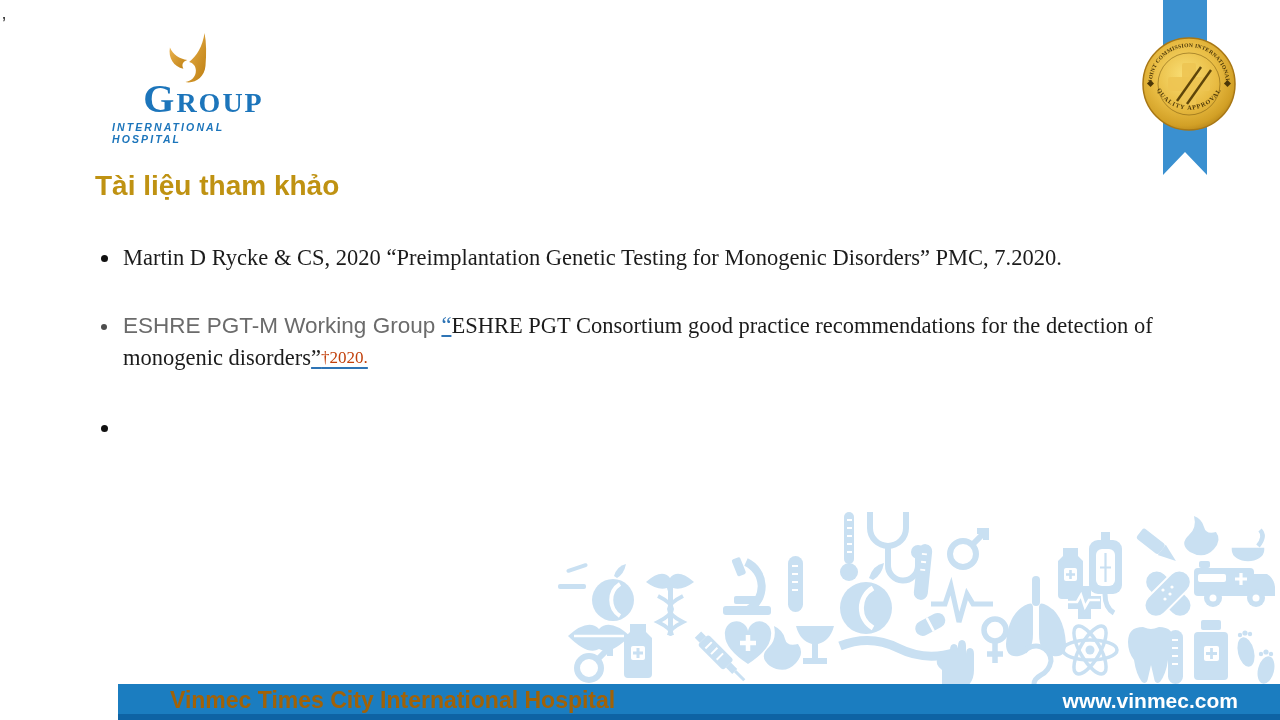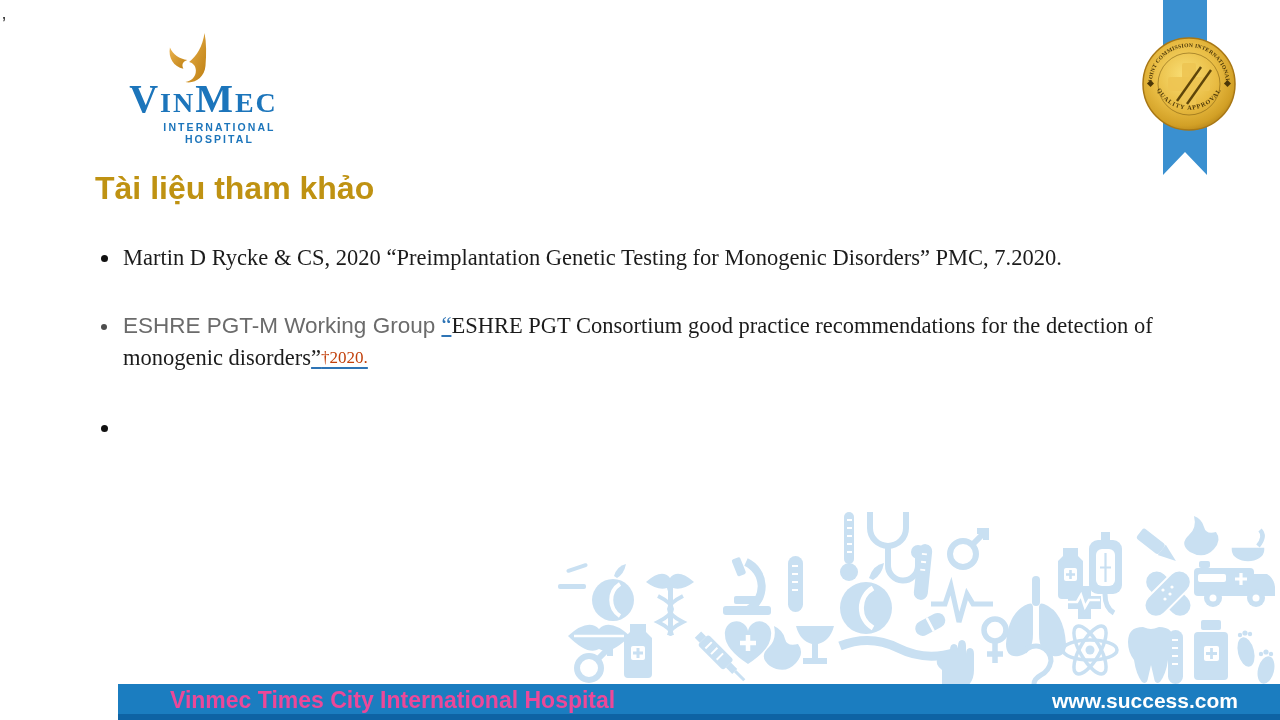--- a/index.html
+++ b/index.html
@@ -11,31 +11,31 @@
 
   
   .logo{position:absolute;left:112px;top:33px;width:180px;}
   .bird{position:absolute;left:56px;top:0;width:50px;height:54px;}
   .brand{
     position:absolute;left:4px;top:46px;width:175px;text-align:center;
     font-family:"Liberation Serif",serif;font-variant:small-caps;
     font-weight:600;font-size:40px;letter-spacing:2px;color:#1C75BB;line-height:40px;
   }
   .logo-sub{
-    position:absolute;left:20px;top:88px;width:175px;text-align:center;
-    font-size:10.5px;font-weight:bold;letter-spacing:2.1px;color:#1C75BB;
+    position:absolute;left:0;top:88px;width:175px;text-align:left;
+    font-size:10.5px;font-weight:bold;letter-spacing:2.1px;color:#1C75BB;font-style:italic;
   }
 
   
   .badge{position:absolute;left:1140px;top:0;width:110px;height:190px;}
 
   
   .page-title{
     position:absolute;left:95px;top:170px;
-    font-size:32px;font-weight:bold;color:#BF9212;
+    font-size:28px;font-weight:bold;color:#BF9212;
   }
 
   
   .refs{position:absolute;left:100px;top:242px;width:1085px;}
   .ref-item{
     position:relative;padding-left:23px;margin-bottom:36px;
     font-family:"Liberation Serif",serif;font-size:22.5px;line-height:32px;color:#1b1b1b;
   }
   .ref-item .dot{
     position:absolute;left:1px;top:13px;width:7px;height:7px;
@@ -52,21 +52,21 @@
   .link-suffix .close-q{color:#1f1f1f;}
   .link-suffix .ref-num{color:#c2410c;font-size:17px;position:relative;top:-2px;}
 
   
   .wm{position:absolute;left:558px;top:508px;width:722px;height:176px;}
 
   
   .footer-bar{position:absolute;left:118px;top:684px;width:1162px;height:30px;background:#1B7DC0;}
   .footer-strip{position:absolute;left:118px;top:714px;width:1162px;height:6px;background:#0E63A4;}
   .footer-left{
-    position:absolute;left:170px;top:687px;color:#ec4899;
+    position:absolute;left:170px;top:687px;color:#a16207;
     font-size:23px;font-weight:bold;
   }
   .footer-right{
     position:absolute;right:42px;top:689px;color:#ffffff;
     font-size:21px;font-weight:bold;
   }
 </style>
 </head>
 <body>
 
@@ -76,21 +76,21 @@
   <svg class="bird" viewBox="0 0 52 56">
     <defs>
       <linearGradient id="gold" x1="0" y1="0" x2="1" y2="1">
         <stop offset="0" stop-color="#EBB451"></stop>
           <stop offset="1" stop-color="#BD7E10"></stop>
       </linearGradient>
     </defs>
     <path fill="url(#gold)" d="M38 0 C36 14 30 24 22 30 C26 31 29 34 29 39 C29 46 24 50 18 51 C28 53 38 46 39 34 C40 22 40 10 38 0 Z"></path>
     <path fill="url(#gold)" d="M20 28 C12 27 5 22 2 15 C0 26 6 35 16 37 C14 33 15 30 20 28 Z"></path>
   </svg>
-  <div class="brand">VinMec</div>
+  <div class="brand">Group</div>
   <div class="logo-sub">INTERNATIONAL HOSPITAL</div>
 </div>
 
 <svg class="badge" viewBox="0 0 110 190">
   <defs>
     <radialGradient id="medal" cx="0.45" cy="0.4" r="0.65">
       <stop offset="0" stop-color="#F9DE74"></stop>
       <stop offset="0.55" stop-color="#E8BB42"></stop>
       <stop offset="0.85" stop-color="#D2A026"></stop>
       <stop offset="1" stop-color="#B07F16"></stop>
@@ -316,13 +316,13 @@
         <circle cx="703" cy="146" r="2.2"></circle>
         <circle cx="708" cy="144" r="2.6"></circle>
         <circle cx="713" cy="146" r="2.2"></circle>
       </g>
   </g>
 </svg>
 
 <div class="footer-bar"></div>
 <div class="footer-strip"></div>
 <div class="footer-left">Vinmec Times City International Hospital</div>
-<div class="footer-right">www.success.com</div>
+<div class="footer-right">www.vinmec.com</div>
 
 </body></html>

